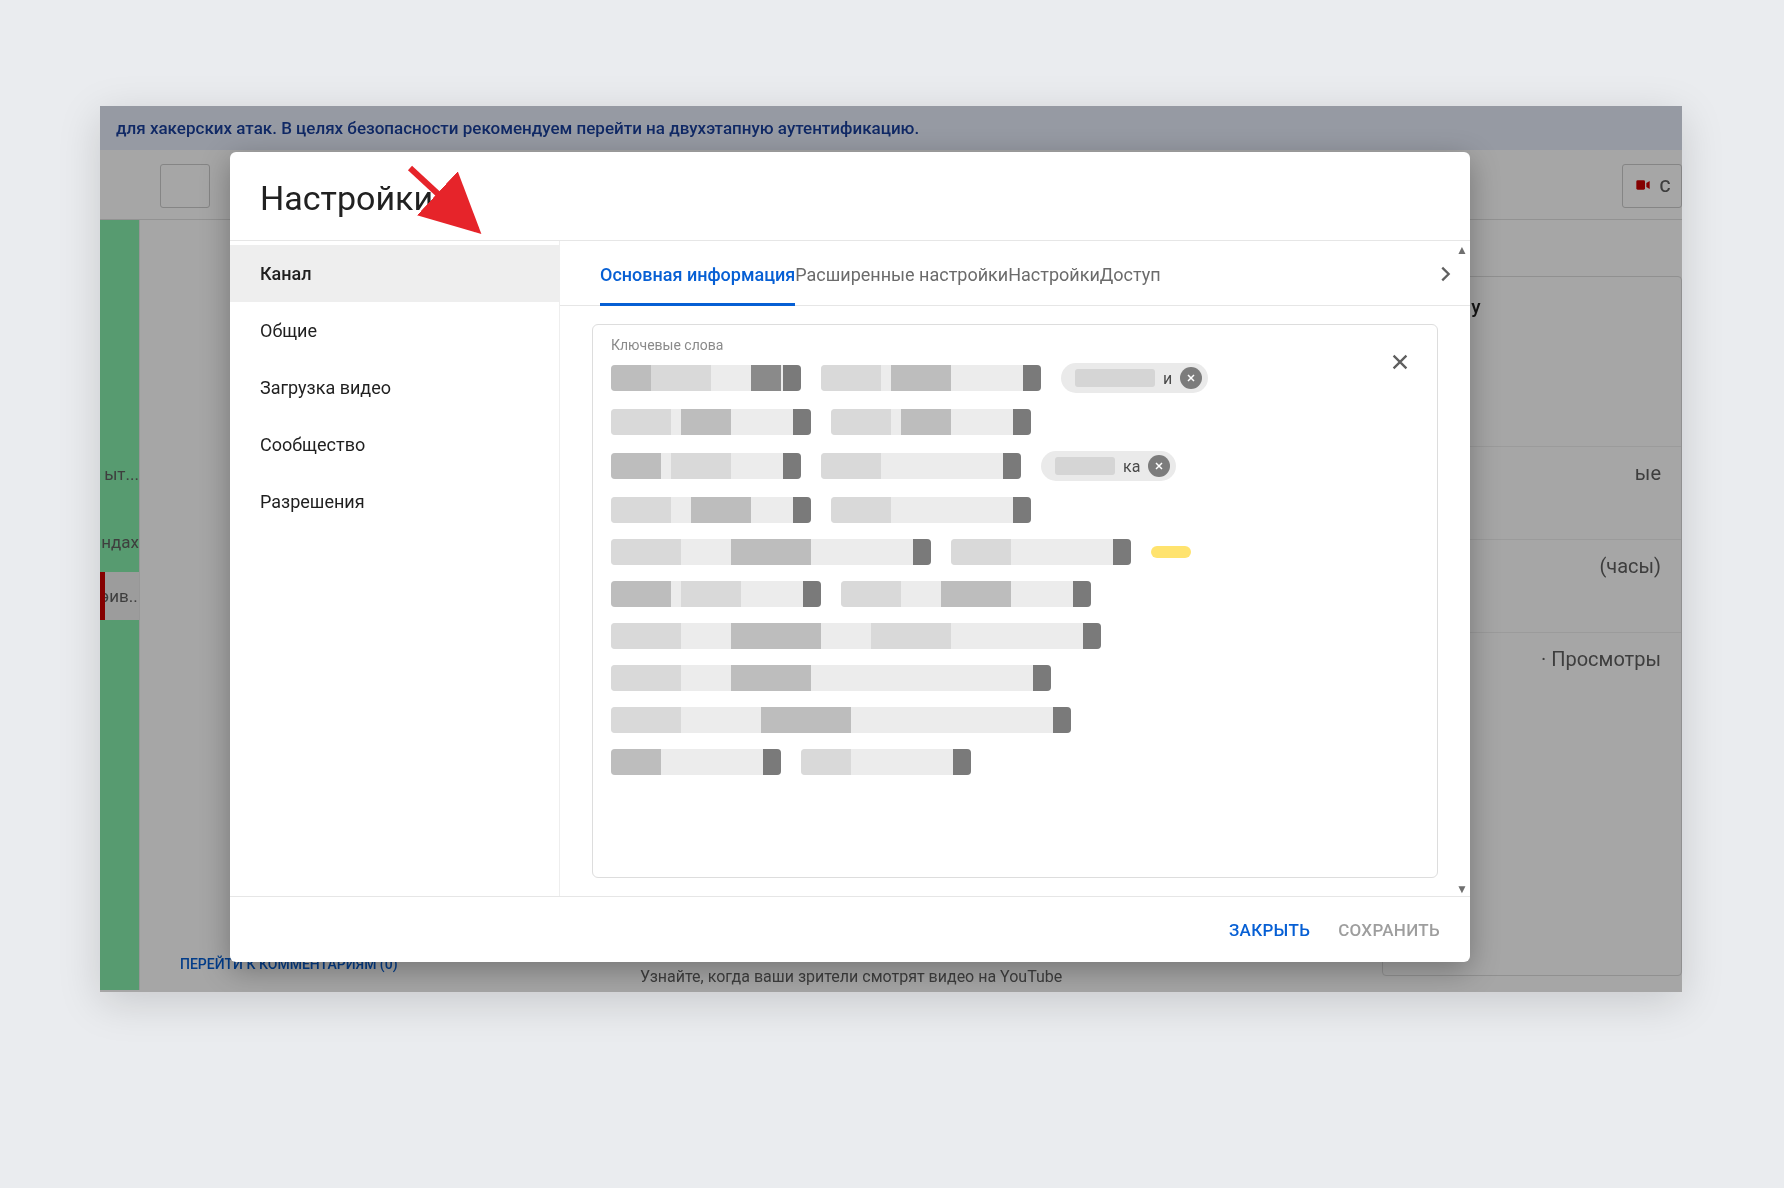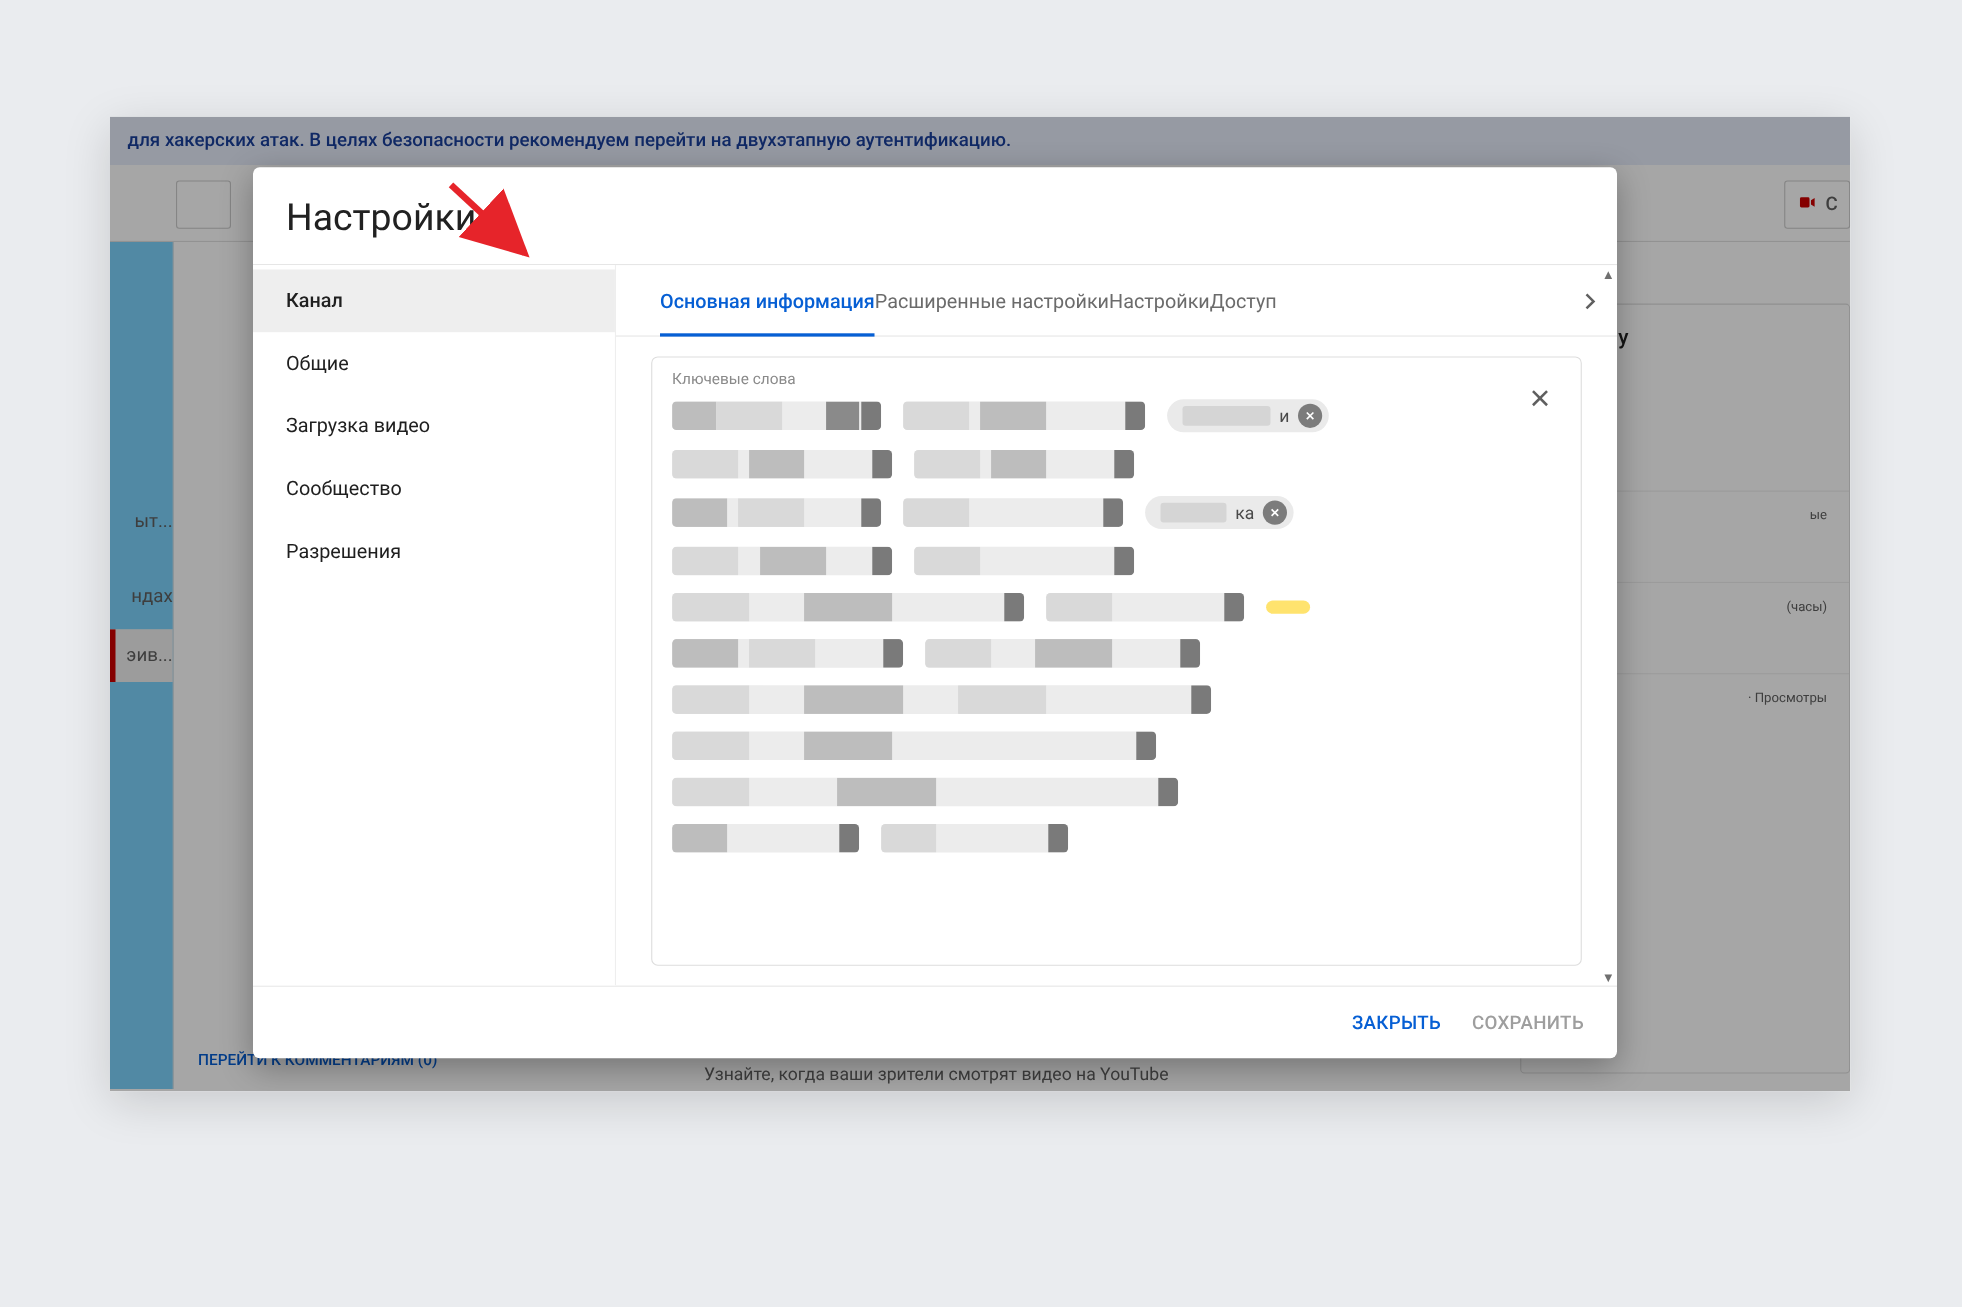--- a/index.html
+++ b/index.html
@@ -30,33 +30,33 @@
 }
 .bg-create-btn {
   position: absolute; right: 0; top: 58px; width: 60px; height: 44px;
   border: 1px solid #ccc; border-radius: 3px; background: #fff;
   display: flex; align-items: center; justify-content: center; gap: 6px;
   font-size: 17px; font-weight: 500; color: #606060; overflow: hidden;
 }
 .bg-create-btn .cam-icon { color: #cc0000; font-size: 18px; }
 
 .bg-sidebar {
-  position: absolute; left: 0; top: 114px; width: 58px; height: 770px;
-  background: #7dd3fc; border-right: 1px solid #e8e8e8;
+  position: absolute; left: 0; top: 114px; width: 40px; height: 770px;
+  background: #86efac; border-right: 1px solid #e8e8e8;
 }
 .bg-sidebar-item { padding: 14px 0; color: #606060; font-size: 17px; white-space: nowrap; overflow: hidden; text-align: right; }
 .bg-sidebar-item.sel { background: #f0f0f0; position: relative; }
 .bg-sidebar-item.sel::before { content:''; position:absolute; left:0; top:0; bottom:0; width:5px; background:#c00; }
 
 .bg-right-panel {
   position: absolute; right: 0; top: 170px; width: 300px; height: 700px;
   background: #fff; border: 1px solid #ddd; border-radius: 4px;
 }
 .bg-right-title { padding: 18px 20px; font-size: 19px; font-weight: 500; color: #212121; white-space:nowrap; overflow:hidden; }
-.bg-right-row { padding: 14px 20px; font-size: 12px; color: #606060; border-top: 1px solid #eee; white-space:nowrap; overflow:hidden; text-align:right; }
+.bg-right-row { padding: 14px 20px; font-size: 20px; color: #606060; border-top: 1px solid #eee; white-space:nowrap; overflow:hidden; text-align:right; }
 .bg-right-link { padding: 18px 20px; font-size: 16px; font-weight: 500; color: #065fd4; text-align:right; white-space:nowrap; overflow:hidden; }
 
 .bg-bottom-link {
   position: absolute; left: 80px; bottom: 20px; color: #065fd4;
   font-size: 14px; font-weight: 500;
 }
 .bg-bottom-text {
   position: absolute; left: 540px; bottom: 6px; color: #606060;
   font-size: 16px; width: 440px;
 }

